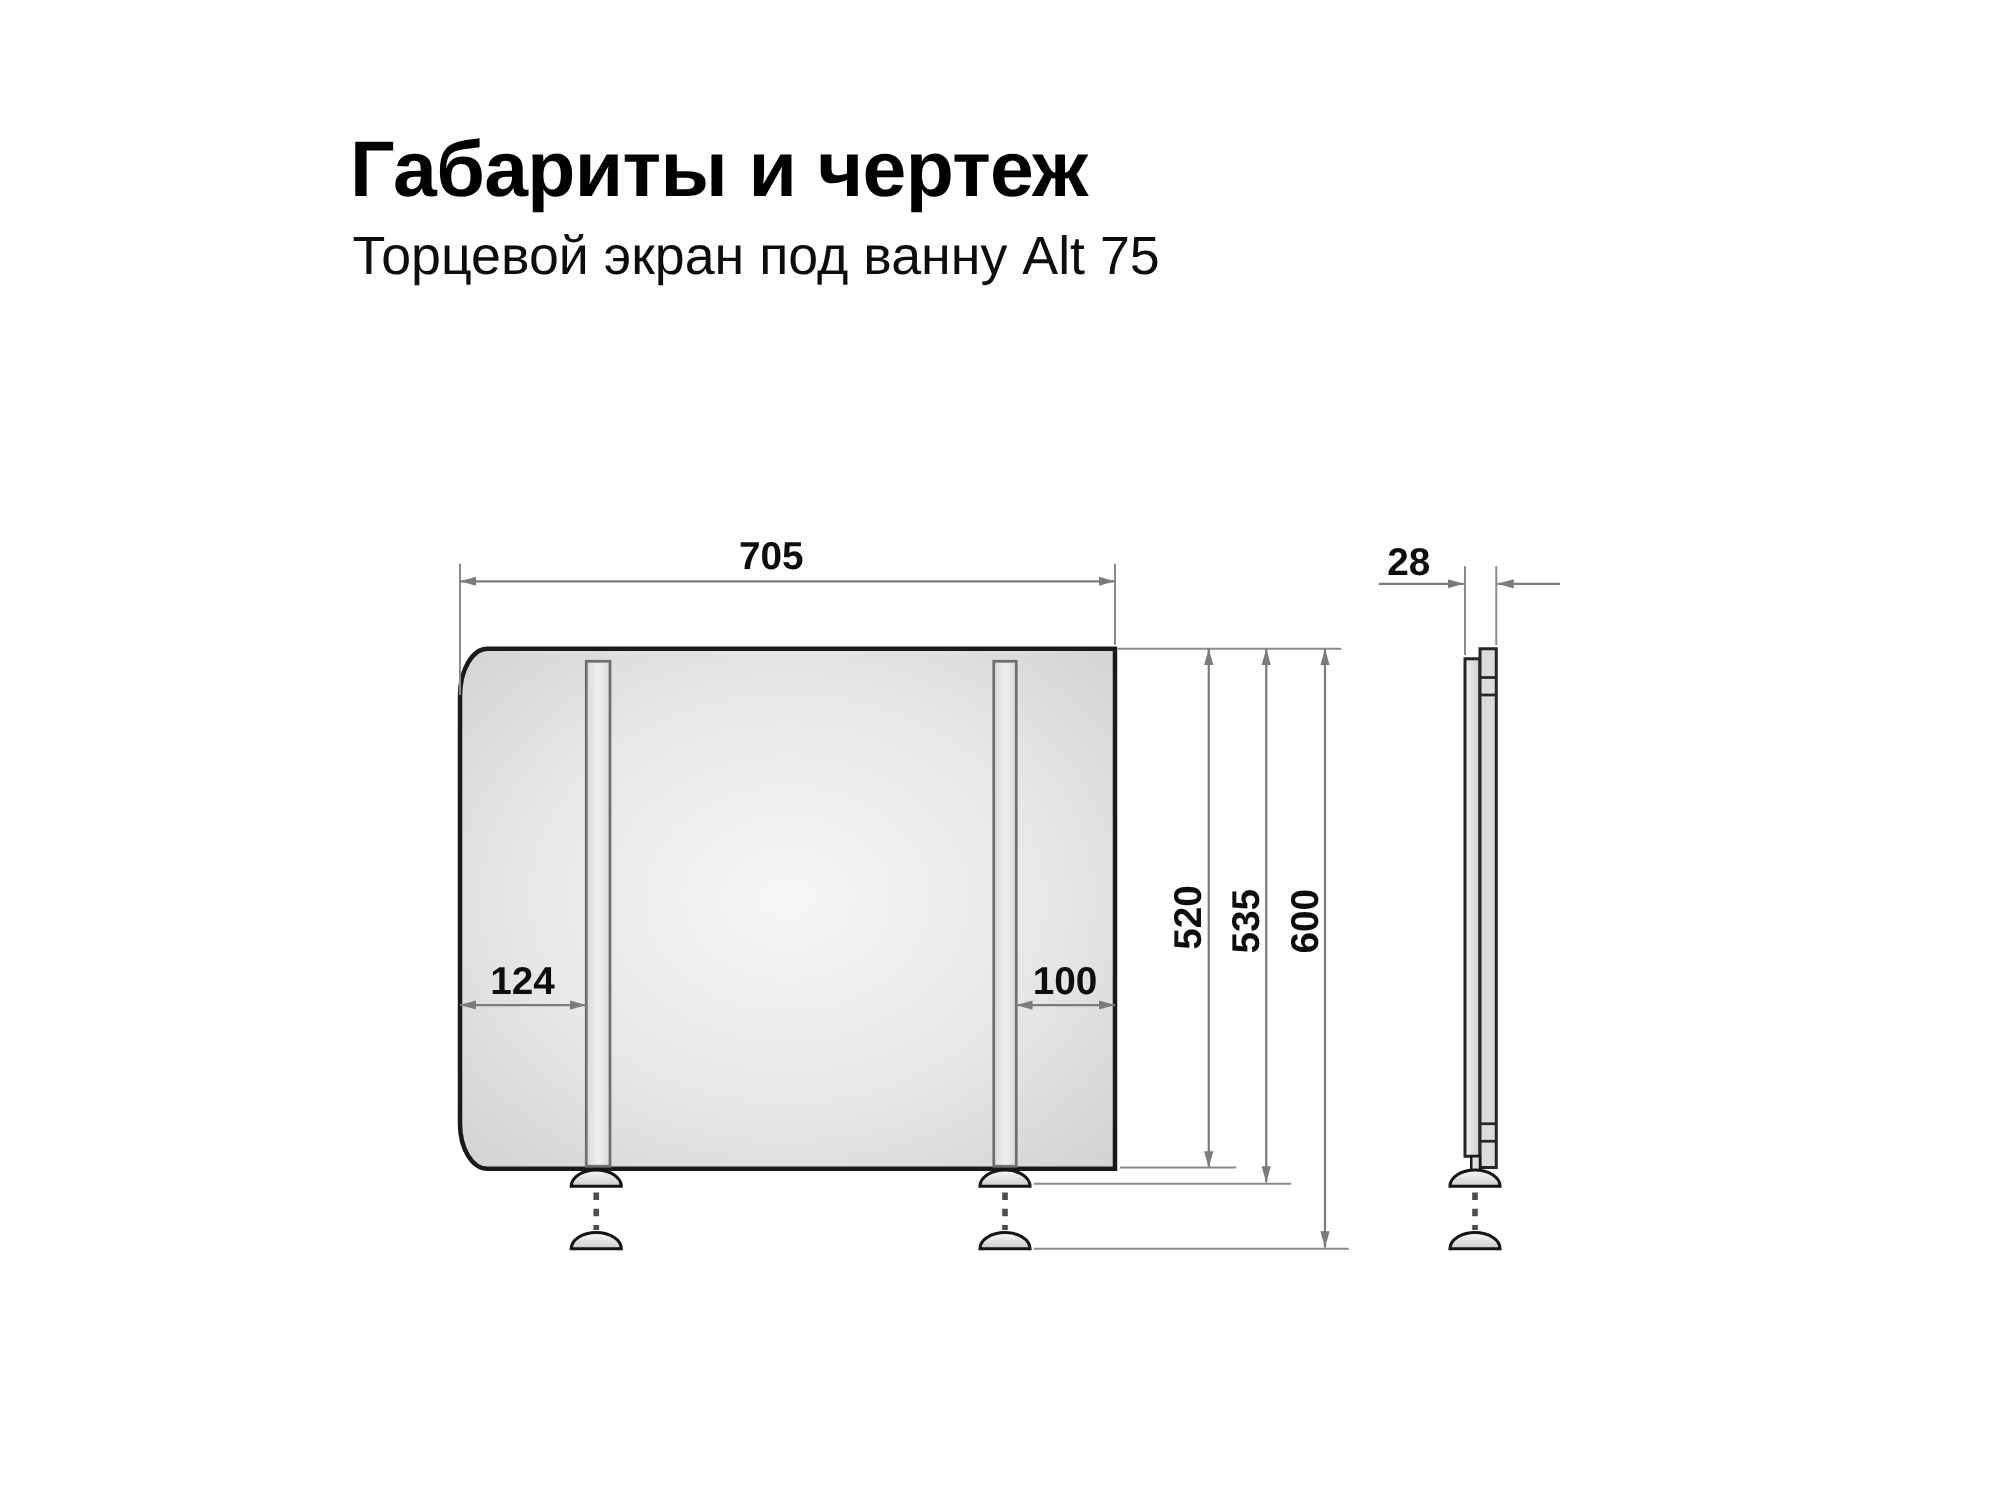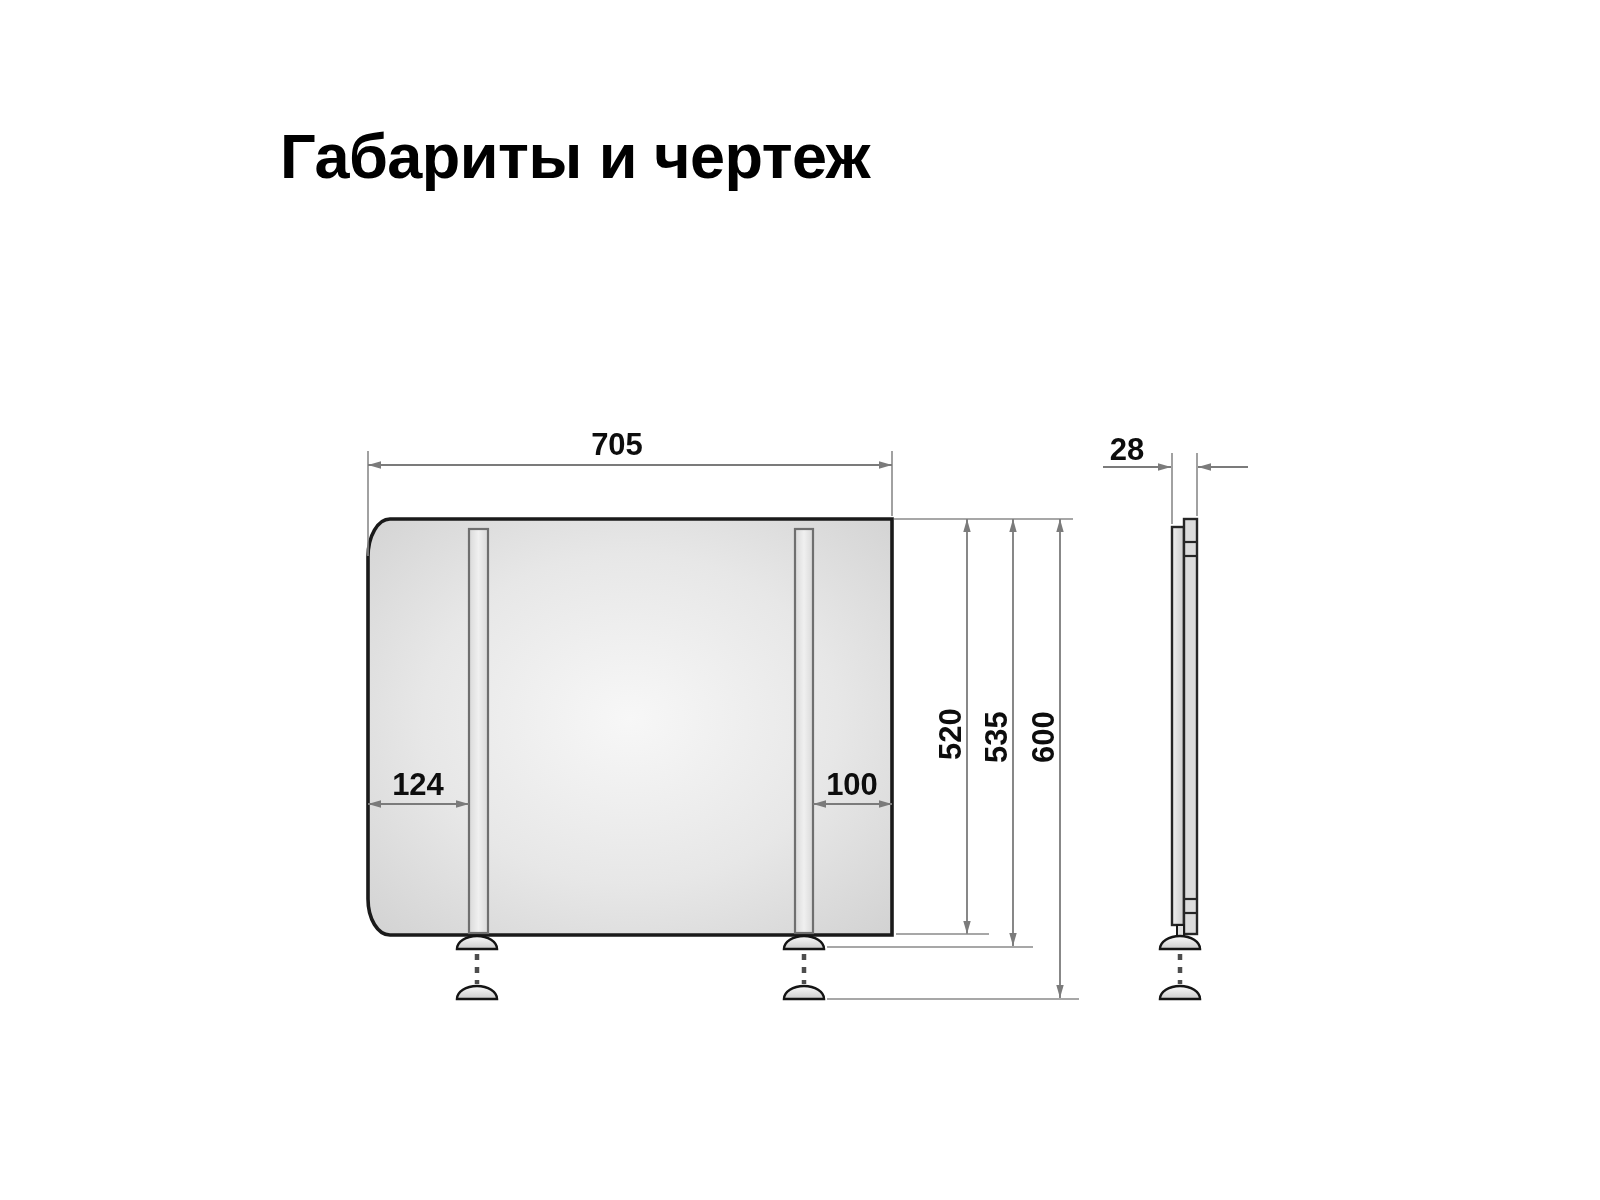--- a/index.html
+++ b/index.html
@@ -7,21 +7,21 @@
     position: relative;
     width: 1600px;
     height: 1200px;
     background: #ffffff;
     overflow: hidden;
     font-family: "Liberation Sans", sans-serif;
   }
   .header {
     position: absolute;
     left: 280px;
-    top: 124px;
+    top: 104px;
   }
   .title {
     margin: 0;
     font-size: 63px;
     font-weight: 700;
     line-height: 64px;
     letter-spacing: -0.5px;
     color: #000000;
     white-space: nowrap;
   }
@@ -49,20 +49,21 @@
   .dash-line { stroke: #4d4d4d; stroke-width: 4.5; stroke-dasharray: 6 7; fill: none; }
   .clip-line { stroke: #262626; stroke-width: 2.2; }
 </style>
 </head>
 <body>
 
 <div class="stage">
 
   <div class="header">
     <h1 class="title">Габариты и чертеж</h1>
+    <p class="subtitle">Торцевой экран под ванну Alt 75</p>
   </div>
 
   <svg class="drawing" width="1600" height="1200" viewBox="0 0 1600 1200">
     <defs>
       <radialGradient id="panelGrad" cx="50%" cy="48%" r="72%">
         <stop offset="0%" stop-color="#f7f7f7"></stop>
         <stop offset="55%" stop-color="#e7e7e7"></stop>
         <stop offset="100%" stop-color="#d2d2d2"></stop>
       </radialGradient>
       <linearGradient id="railGrad" x1="0" y1="0" x2="1" y2="0">

